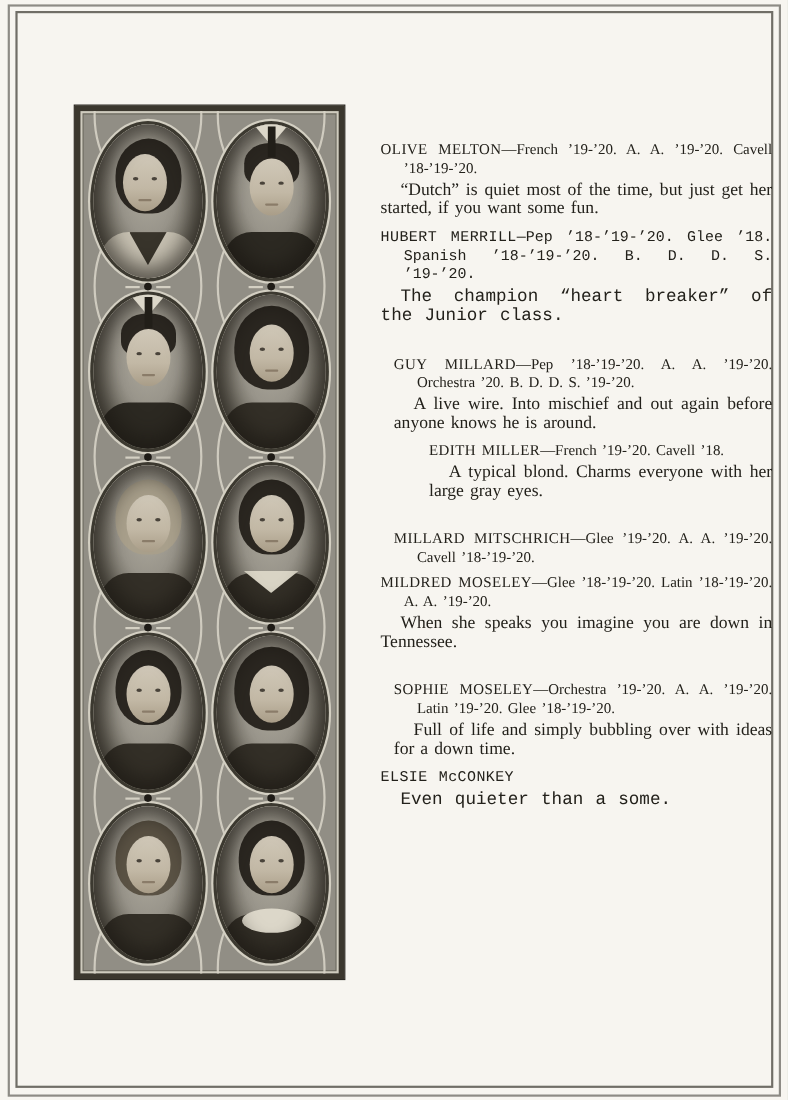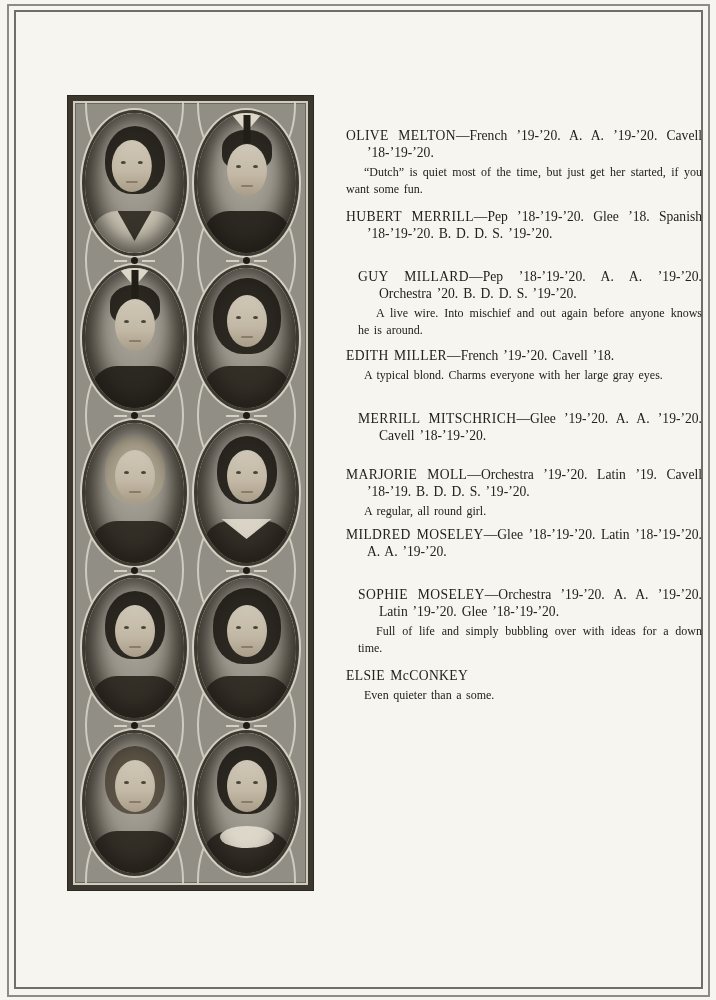--- a/index.html
+++ b/index.html
@@ -81,23 +81,23 @@
   
   .text-col{position:absolute;left:346px;top:127px;width:356px;}
   .entry{margin:0;}
   .entry-head{
     margin:0;padding-left:21px;text-indent:-21px;
     font-size:13.6px;line-height:17px;text-align:justify;word-spacing:1.5px;
   }
   .entry-name{letter-spacing:.4px;}
   .entry-desc{
     margin:3px 0 0 0;text-indent:18px;
-    font-size:12px;line-height:17px;text-align:justify;word-spacing:1.5px;
-  }
-  .mt6{margin-top:6px;font-family:Liberation Serif, serif;}.mt8{margin-top:8px;}.mt10{margin-top:10px;}.mt14{margin-top:14px;}
+    font-size:16px;line-height:17px;text-align:justify;word-spacing:1.5px;
+  }
+  .mt6{margin-top:6px;font-family:Liberation Serif, serif;}.mt8{margin-top:8px;margin-left:44px;}.mt10{margin-top:10px;font-family:Liberation Mono, monospace;}.mt14{margin-top:14px;}
   .mt22{margin-top:22px;}.mt26{margin-top:26px;margin-left:12px;}
 </style>
 </head>
 <body>
 
 <div class="canvas">
   <div class="border-outer"></div>
   <div class="border-inner"></div>
 
   <div class="photo-panel">
@@ -212,44 +212,42 @@
 
   <div class="text-col">
 
     <article class="entry">
       <p class="entry-head"><span class="entry-name">OLIVE MELTON</span><span class="entry-acts">—French ’19-’20.  A. A. ’19-’20.  Cavell ’18-’19-’20.</span></p>
       <p class="entry-desc">“Dutch” is quiet most of the time, but just get her started, if you want some fun.</p>
     </article>
 
     <article class="entry mt10">
       <p class="entry-head"><span class="entry-name">HUBERT MERRILL</span><span class="entry-acts">—Pep ’18-’19-’20.  Glee ’18.  Spanish ’18-’19-’20.  B. D. D. S. ’19-’20.</span></p>
+      <p class="entry-desc">The champion “heart breaker” of the Junior class.</p>
     </article>
 
     <article class="entry mt26">
       <p class="entry-head"><span class="entry-name">GUY MILLARD</span><span class="entry-acts">—Pep ’18-’19-’20.  A. A. ’19-’20.  Orchestra ’20.  B. D. D. S. ’19-’20.</span></p>
       <p class="entry-desc">A live wire.  Into mischief and out again before anyone knows he is around.</p>
     </article>
 
     <article class="entry mt8">
       <p class="entry-head"><span class="entry-name">EDITH MILLER</span><span class="entry-acts">—French ’19-’20.  Cavell ’18.</span></p>
       <p class="entry-desc">A typical blond.  Charms everyone with her large gray eyes.</p>
     </article>
 
     <article class="entry mt26">
-      <p class="entry-head"><span class="entry-name">MERRILL MITSCHRICH</span><span class="entry-acts">—Glee ’19-’20.  A. A. ’19-’20.  Cavell ’18-’19-’20.</span></p>
-    </article>
-
-
-    <article class="entry mt22">
-      <p class="entry-head"><span class="entry-name">MARJORIE MOLL</span><span class="entry-acts">—Orchestra ’19-’20.  Latin ’19.  Cavell ’18-’19.  B. D. D. S. ’19-’20.</span></p>
-      <p class="entry-desc">A regular, all round girl.</p>
-    </article>
+      <p class="entry-head"><span class="entry-name">MILLARD MITSCHRICH</span><span class="entry-acts">—Glee ’19-’20.  A. A. ’19-’20.  Cavell ’18-’19-’20.</span></p>
+    </article>
+
+
 
     <article class="entry mt6">
       <p class="entry-head"><span class="entry-name">MILDRED MOSELEY</span><span class="entry-acts">—Glee ’18-’19-’20.  Latin ’18-’19-’20.  A. A. ’19-’20.</span></p>
+      <p class="entry-desc">When she speaks you imagine you are down in Tennessee.</p>
     </article>
 
     <article class="entry mt26">
       <p class="entry-head"><span class="entry-name">SOPHIE MOSELEY</span><span class="entry-acts">—Orchestra ’19-’20.  A. A. ’19-’20.  Latin ’19-’20.  Glee ’18-’19-’20.</span></p>
       <p class="entry-desc">Full of life and simply bubbling over with ideas for a down time.</p>
     </article>
 
     <article class="entry mt10">
       <p class="entry-head"><span class="entry-name">ELSIE McCONKEY</span><span class="entry-acts"></span></p>
       <p class="entry-desc">Even quieter than a some.</p>

